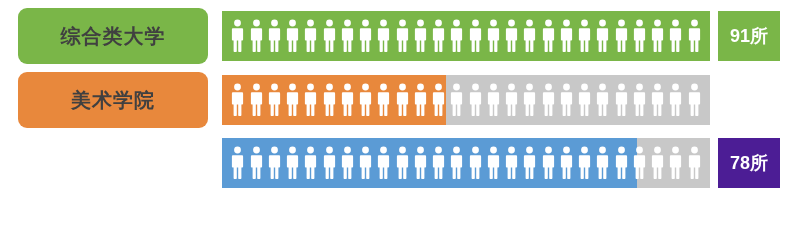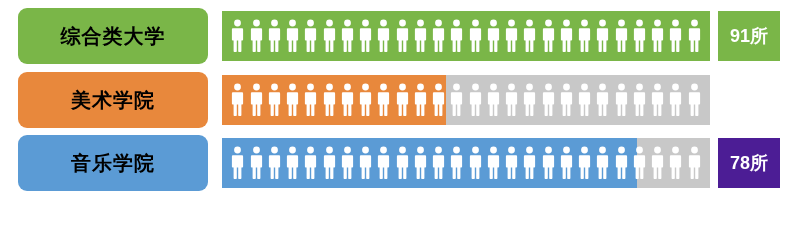--- a/index.html
+++ b/index.html
@@ -40,21 +40,21 @@
     top: 0;
     width: 190px;
     height: 56px;
     border-radius: 9px;
     display: flex;
     align-items: center;
     justify-content: center;
     box-sizing: border-box;
   }
   .label-text {
-    color: #000000;
+    color: #404040;
     font-size: 20px;
     font-weight: bold;
     letter-spacing: 1px;
     line-height: 1;
     white-space: nowrap;
   }
 
   
   .track {
     position: absolute;
@@ -341,23 +341,20 @@
           </svg>
           <svg class="person" viewBox="0 0 13 34">
             <circle cx="6.5" cy="4" r="3.4" fill="#ffffff"></circle>
             <path d="M2.1 9.2h8.8c.7 0 1.2.5 1.2 1.2v10.2c0 .6-.5 1-1.1 1h-.6v10.5c0 .6-.4 1-1 1H8.1c-.5 0-.9-.4-.9-1V21.6h-1.4v10.5c0 .6-.4 1-.9 1H3.6c-.6 0-1-.4-1-1V21.6H2c-.6 0-1.1-.4-1.1-1V10.4c0-.7.5-1.2 1.2-1.2z" fill="#ffffff"></path>
           </svg>
         </div>
     </div>
   </div>
 
   <div class="row">
-    <div class="label-pill" style="background: rgb(91, 155, 213);">
-      <span class="label-text">音乐学院</span>
-    </div>
     <div class="track" style="background: rgb(200, 200, 200);">
       <div class="track-fill" style="background: rgb(91, 155, 213); width: 85%;"></div>
       <div class="icons">
           <svg class="person" viewBox="0 0 13 34">
             <circle cx="6.5" cy="4" r="3.4" fill="#ffffff"></circle>
             <path d="M2.1 9.2h8.8c.7 0 1.2.5 1.2 1.2v10.2c0 .6-.5 1-1.1 1h-.6v10.5c0 .6-.4 1-1 1H8.1c-.5 0-.9-.4-.9-1V21.6h-1.4v10.5c0 .6-.4 1-.9 1H3.6c-.6 0-1-.4-1-1V21.6H2c-.6 0-1.1-.4-1.1-1V10.4c0-.7.5-1.2 1.2-1.2z" fill="#ffffff"></path>
           </svg>
           <svg class="person" viewBox="0 0 13 34">
             <circle cx="6.5" cy="4" r="3.4" fill="#ffffff"></circle>
             <path d="M2.1 9.2h8.8c.7 0 1.2.5 1.2 1.2v10.2c0 .6-.5 1-1.1 1h-.6v10.5c0 .6-.4 1-1 1H8.1c-.5 0-.9-.4-.9-1V21.6h-1.4v10.5c0 .6-.4 1-.9 1H3.6c-.6 0-1-.4-1-1V21.6H2c-.6 0-1.1-.4-1.1-1V10.4c0-.7.5-1.2 1.2-1.2z" fill="#ffffff"></path>

